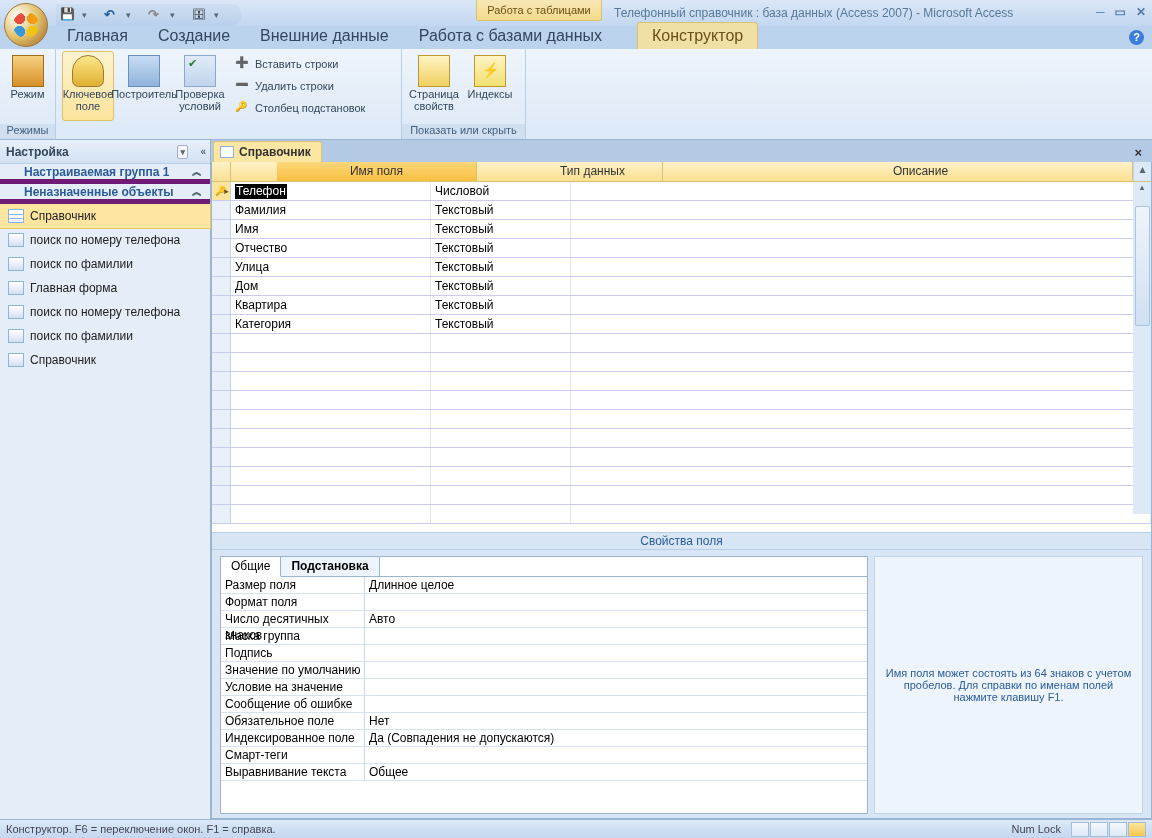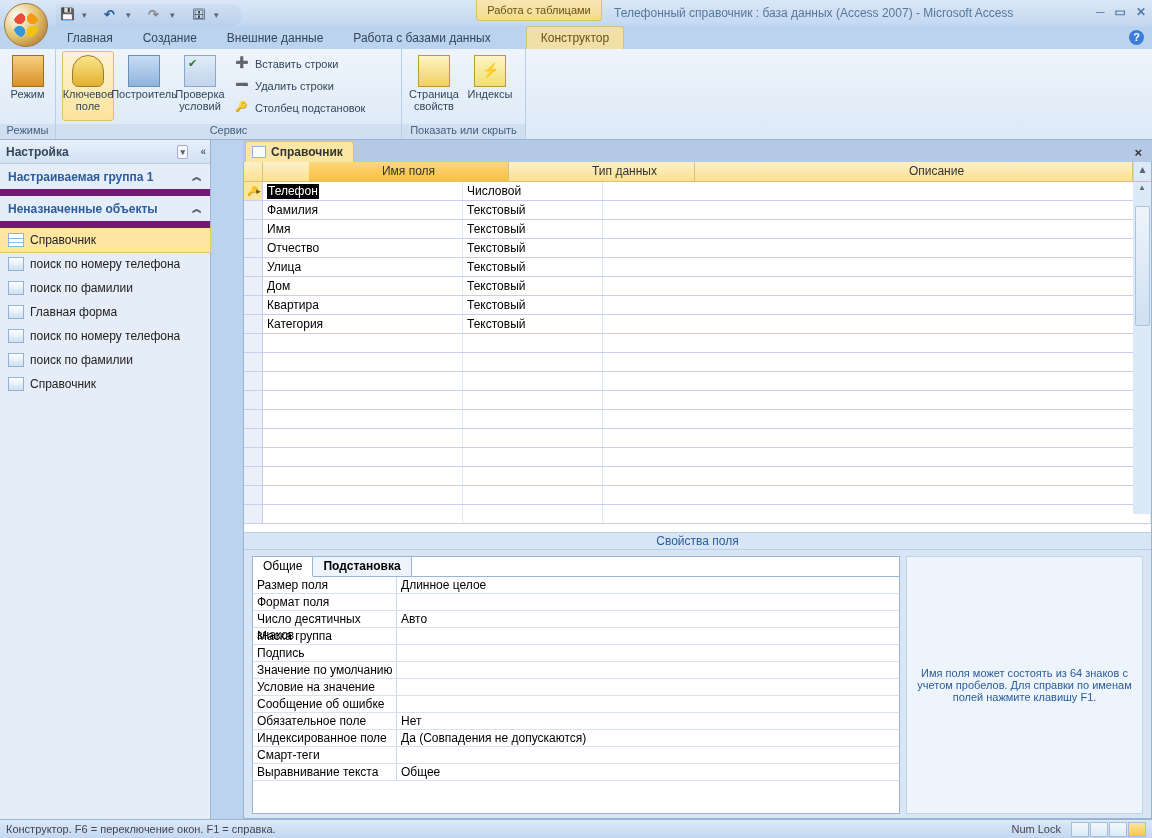--- a/index.html
+++ b/index.html
@@ -22,21 +22,21 @@
 .redo-icon::before { content: "↷"; color: #888; font-size: 13px; font-weight: bold; }
 .dd-arrow::before { content: "▾"; color: #567; font-size: 9px; }
 .db-icon::before { content: "🗄"; font-size: 11px; }
 .tabwork-group { position: absolute; left: 476px; top: 0; width: 126px; height: 21px; background: linear-gradient(#f7e7b5, #f3db8c); color: #6a5019; text-align: center; font-size: 11px; line-height: 20px; border: 1px solid #dcc06a; border-top: none; border-radius: 0 0 3px 3px; }
 .title-text { position: absolute; left: 614px; top: 6px; color: #56789a; font-size: 12px; }
 .win-controls { position: absolute; right: 6px; top: 5px; display: flex; gap: 10px; color: #527ba8; font-size: 12px; font-weight: bold; }
 .win-controls span { cursor: default; }
 
 
 .ribbon-tabs { height: 23px; margin-top: 0; display: flex; align-items: flex-end; padding-left: 52px; gap: 0; position: relative; }
-.ribbon-tab { padding: 4px 14px; color: #33465b; font-size: 12px; border: 1px solid transparent; border-bottom: none; border-radius: 3px 3px 0 0; }
+.ribbon-tab { padding: 4px 14px; color: #33465b; font-size: 16px; border: 1px solid transparent; border-bottom: none; border-radius: 3px 3px 0 0; }
 .ribbon-tab.active { background: #f0e0a5; border-color: #d8c178; color: #6a5019; }
 .help-icon { position: absolute; right: 8px; top: 4px; width: 15px; height: 15px; border-radius: 50%; background: #3b7dd8; color: #fff; text-align: center; line-height: 15px; font-size: 11px; font-weight: bold; }
 
 
 .ribbon { height: 91px; background: linear-gradient(#eef4fb, #dce9f7); border-bottom: 1px solid #9ab5d4; display: flex; }
 .rgroup { border-right: 1px solid #b8cde6; display: flex; flex-direction: column; }
 .rgroup-content { flex: 1; display: flex; align-items: flex-start; padding: 2px 4px; }
 .rgroup-label { height: 15px; text-align: center; font-size: 11px; color: #44607e; background: rgba(180,200,225,.3); }
 .rbtn-large { width: 52px; height: 70px; display: flex; flex-direction: column; align-items: center; justify-content: flex-start; padding-top: 3px; text-align: center; font-size: 11px; color: #33465b; margin: 0 2px; border: 1px solid transparent; border-radius: 3px; }
 .rbtn-large.highlight { background: linear-gradient(#fdf3d1, #fbe49c); border-color: #e0c068; }
@@ -50,26 +50,26 @@
 .ico-check { background: linear-gradient(#e0ebf8, #c0d4ec); border: 1px solid #8aa8cc; position: relative; }
 .ico-check::after{content:"✔";position:absolute;left:3px;top:1px;color:#2a7a2a;font-size:11px;}
 .ico-insert::before { content: "➕"; font-size: 11px; }
 .ico-delete::before { content: "➖"; font-size: 11px; }
 .ico-lookup::before { content: "🔑"; font-size: 10px; }
 .ico-page { background: linear-gradient(#fff4c4, #f0d060); border: 1px solid #c09830; }
 .ico-index { background: linear-gradient(#fff4c4, #f0e070); border: 1px solid #c09830; position: relative; }
 .ico-index::after{content:"⚡";position:absolute;left:7px;top:6px;color:#c08000;font-size:14px;}
 
 
-.main { display: flex; height: calc(838px - 26px - 23px - 91px - 19px); gap: 32px; }
+.main { display: flex; height: calc(838px - 26px - 23px - 91px - 19px); }
 .navpane { width: 211px; background: #e5edf8; border-right: 1px solid #9ab5d4; display: flex; flex-direction: column; }
 .np-head { height: 24px; background: linear-gradient(#e8f0fa, #d2e1f2); border-bottom: 1px solid #b8cde6; display: flex; align-items: center; padding: 0 6px; font-weight: bold; color: #33465b; font-size: 12px; position: relative; }
 .np-head .npdd { position: absolute; right: 22px; top: 5px; font-size: 9px; color: #567; border: 1px solid #aac; border-radius: 2px; padding: 1px 2px; background: #f4f8fc; }
 .np-head .npcoll { position: absolute; right: 4px; top: 6px; font-size: 10px; color: #567; }
-.np-group { height: 32px; background: #e5edf8; border-bottom: 7px solid #701a75; display: flex; align-items: center; padding: 0 8px; color: #2a5c9c; font-weight: bold; font-size: 12px; position: relative; }
+.np-group { height: 20px; background: #e5edf8; border-bottom: 5px solid #701a75; display: flex; align-items: center; padding: 0 24px; color: #2a5c9c; font-weight: bold; font-size: 12px; position: relative; }
 .np-group .chev { position: absolute; right: 8px; color: #567; font-size: 10px; }
 .np-item { height: 24px; display: flex; align-items: center; padding: 0 8px; gap: 6px; font-size: 12px; color: #222; }
 .np-item.sel { background: #ffe6a0; outline: 1px solid #e8c860; }
 .np-item .nico { width: 16px; height: 14px; border: 1px solid #8fb3dc; background: #f0f6fc; flex-shrink: 0; display: flex; }
 .np-item .nico.form { background: linear-gradient(#fff, #d0e0f0); }
 .np-item .nico.table { background: #fff; position: relative; }
 .np-item .nico.table::after{content:"";position:absolute;left:0;right:0;top:4px;border-top:1px solid #8fb3dc;box-shadow: 0 4px 0 #8fb3dc;}
 
 
 .docarea { flex: 1; background: #b4c9e4; display: flex; flex-direction: column; }
@@ -189,21 +189,20 @@
         <div class="rbtn-small">
             <span class="ico ico-delete"></span>
             <span>Удалить строки</span>
           </div>
         <div class="rbtn-small">
             <span class="ico ico-lookup"></span>
             <span>Столбец подстановок</span>
           </div>
       </div>
     </div>
-    <div class="rgroup-label">Сервис</div>
   </div>
   <div class="rgroup" style="width:124px">
     <div class="rgroup-content">
       <div class="rbtn-large">
         <div class="ico ico-page"></div>
         <span>Страница свойств</span>
       </div>
       <div class="rbtn-large">
         <div class="ico ico-index"></div>
         <span>Индексы</span>

